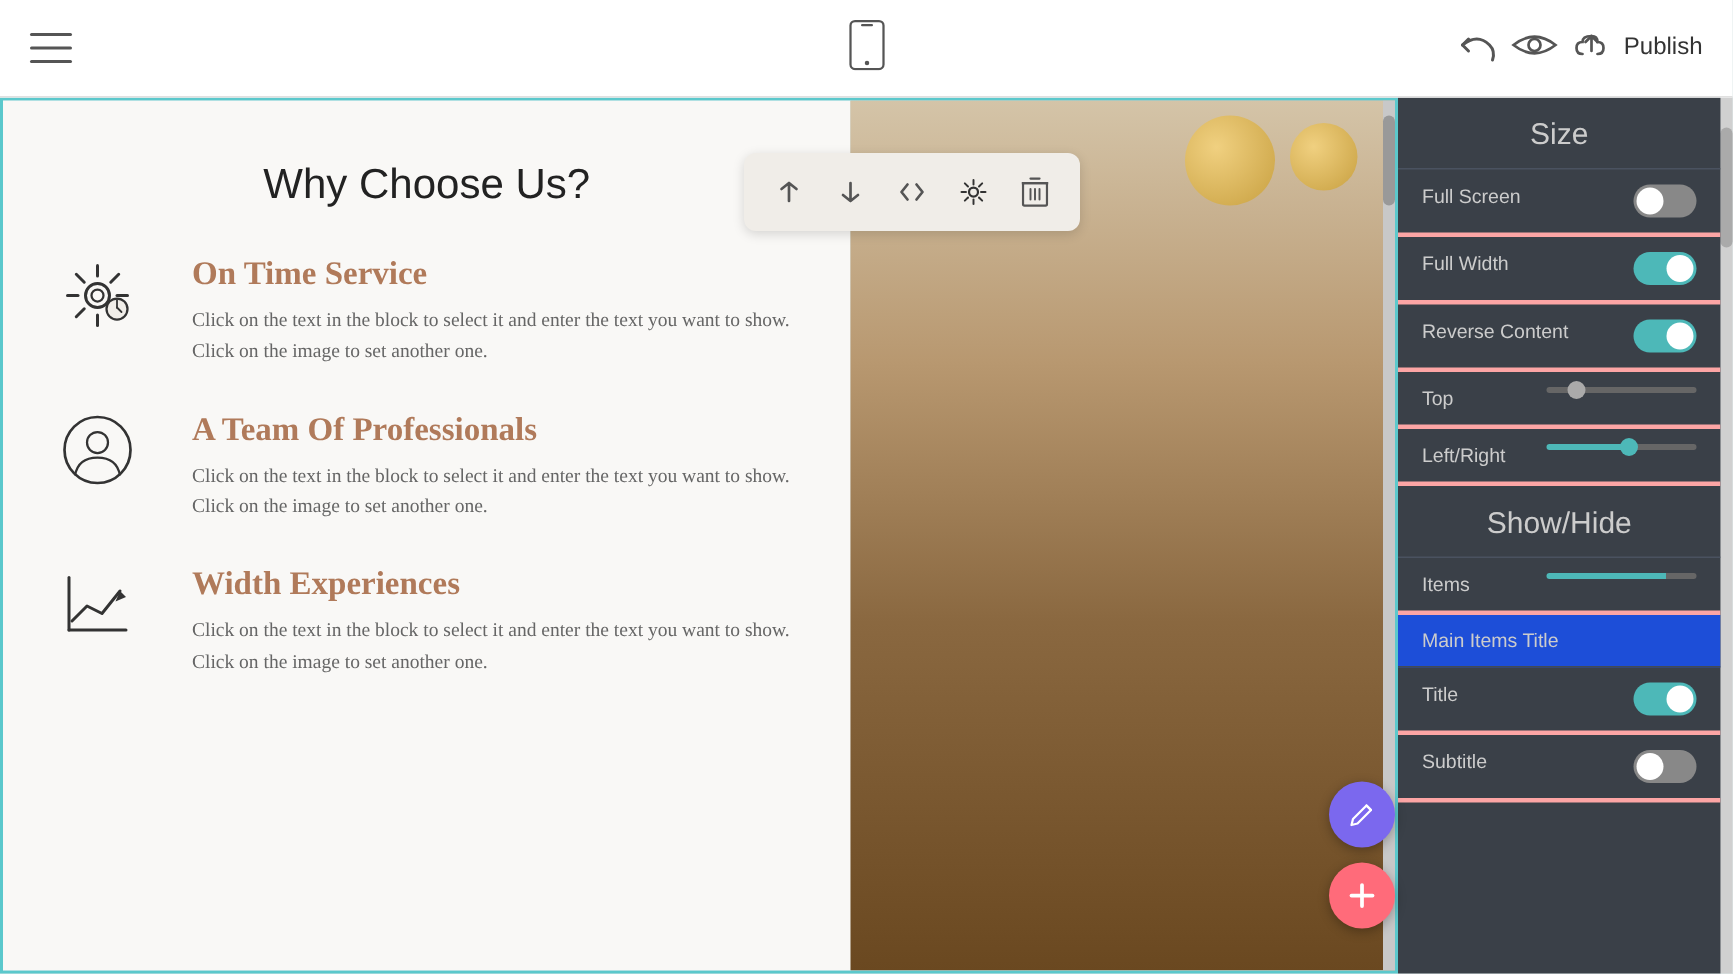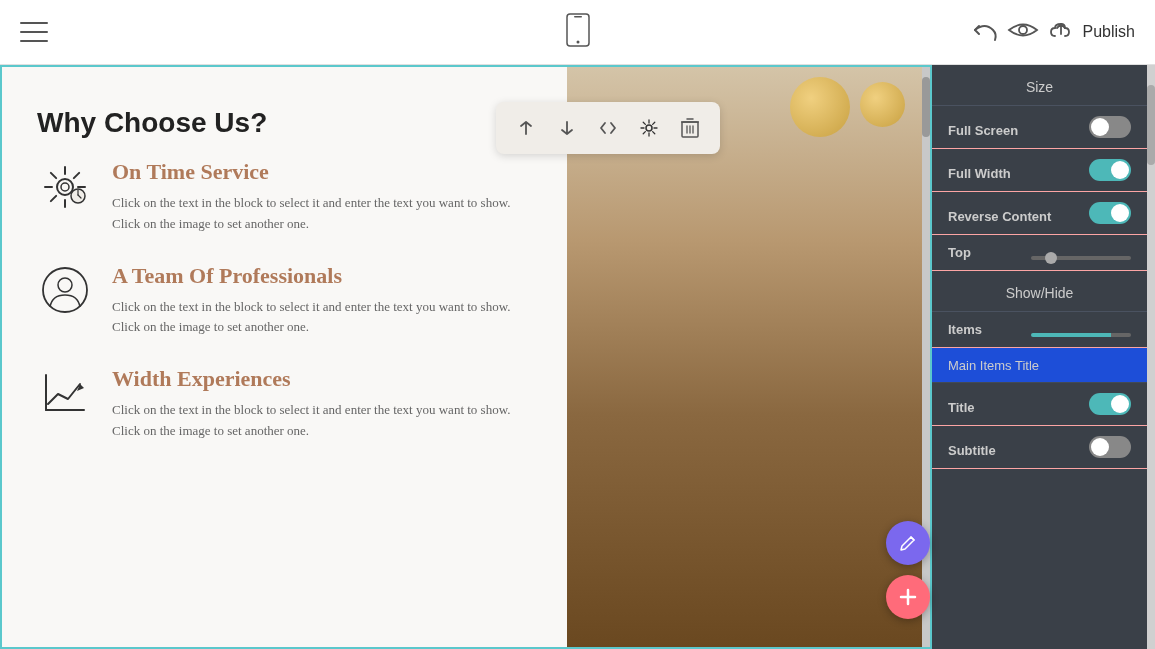--- a/index.html
+++ b/index.html
@@ -77,27 +77,28 @@
       background: #f9f8f6;
       width: 565px;
       height: 100%;
       padding: 40px 35px;
       position: absolute;
       left: 0;
       top: 0;
     }
     .section-title {
       font-size: 28px;
-      font-weight: 700;
+      font-weight: 400;
       color: #222;
-      margin-bottom: 20px;
+      margin-bottom: 30px;
+      text-align: center;
     }
     .feature-item {
       display: flex;
-      gap: 20px;
+      gap: 36px;
       margin-bottom: 28px;
     }
     .feature-icon {
       width: 55px;
       height: 55px;
       flex-shrink: 0;
       display: flex;
       align-items: center;
       justify-content: center;
     }
@@ -186,31 +187,30 @@
       position: relative;
       flex-shrink: 0;
     }
     .settings-panel::-webkit-scrollbar { width: 6px; }
     .settings-panel::-webkit-scrollbar-track { background: #2e343c; }
     .settings-panel::-webkit-scrollbar-thumb { background: #555d68; border-radius: 3px; }
 
     .panel-section-label {
       text-align: center;
       color: #ccc;
-      font-size: 14px;
+      font-size: 20px;
       padding: 14px 0 10px;
       border-bottom: 1px solid #4a5260;
     }
     .panel-row {
       display: flex;
-      align-items: flex-end;
+      align-items: flex-start;
       justify-content: space-between;
       padding: 10px 16px;
-      border-bottom: 1px solid #fca5a5;
-      font-weight: bold;
+      border-bottom: 3px solid #fca5a5;
     }
     .panel-row-label {
       color: #ccc;
       font-size: 13px;
     }
 
     
     .toggle-switch {
       width: 42px;
       height: 22px;
@@ -518,20 +518,26 @@
     </div>
 
     <div class="panel-row">
       <span class="panel-row-label">Top</span>
       <div class="slider-track top-slider">
         <div class="slider-thumb"></div>
       </div>
     </div>
 
 
+    <div class="panel-row">
+      <span class="panel-row-label">Left/Right</span>
+      <div class="slider-track lr-slider">
+        <div class="slider-thumb"></div>
+      </div>
+    </div>
 
     <div class="panel-section-label">Show/Hide</div>
 
 
     <div class="panel-row">
       <span class="panel-row-label">Items</span>
       <div class="items-slider"></div>
     </div>
 
     <div style="padding: 8px 16px; background: #1d4ed8; border-bottom: 1px solid #424a55;">

